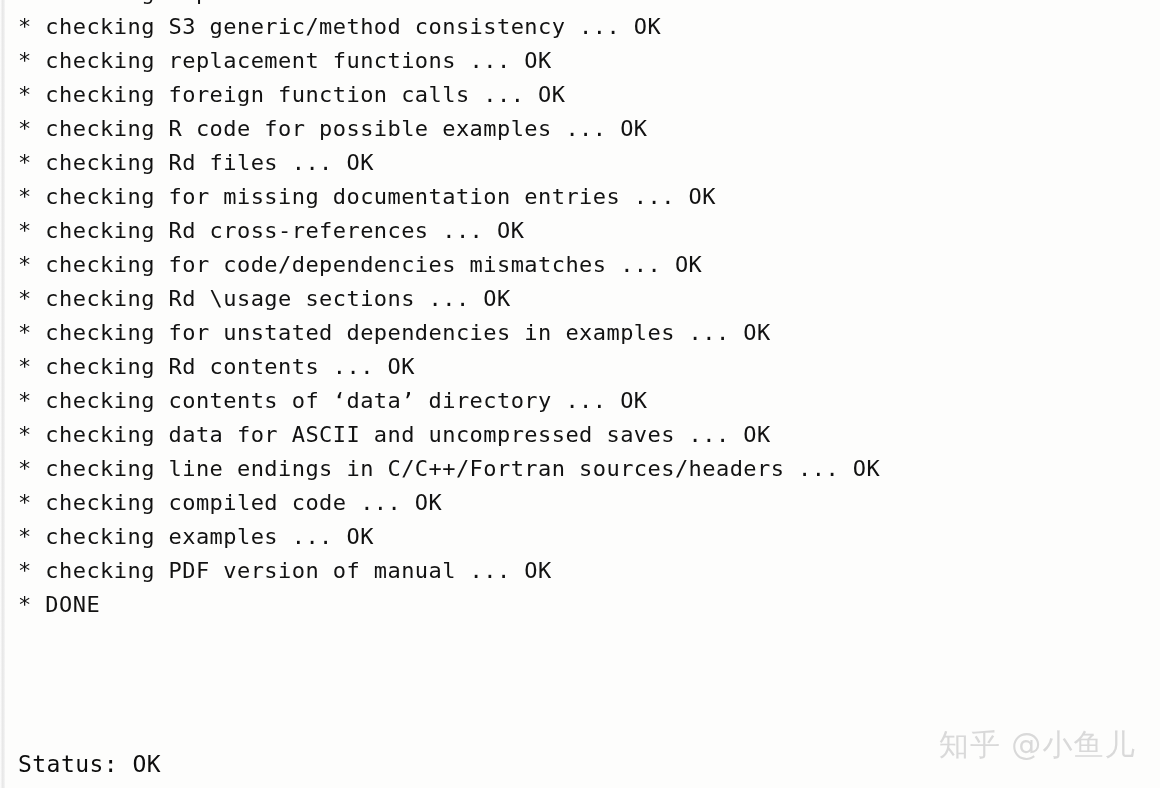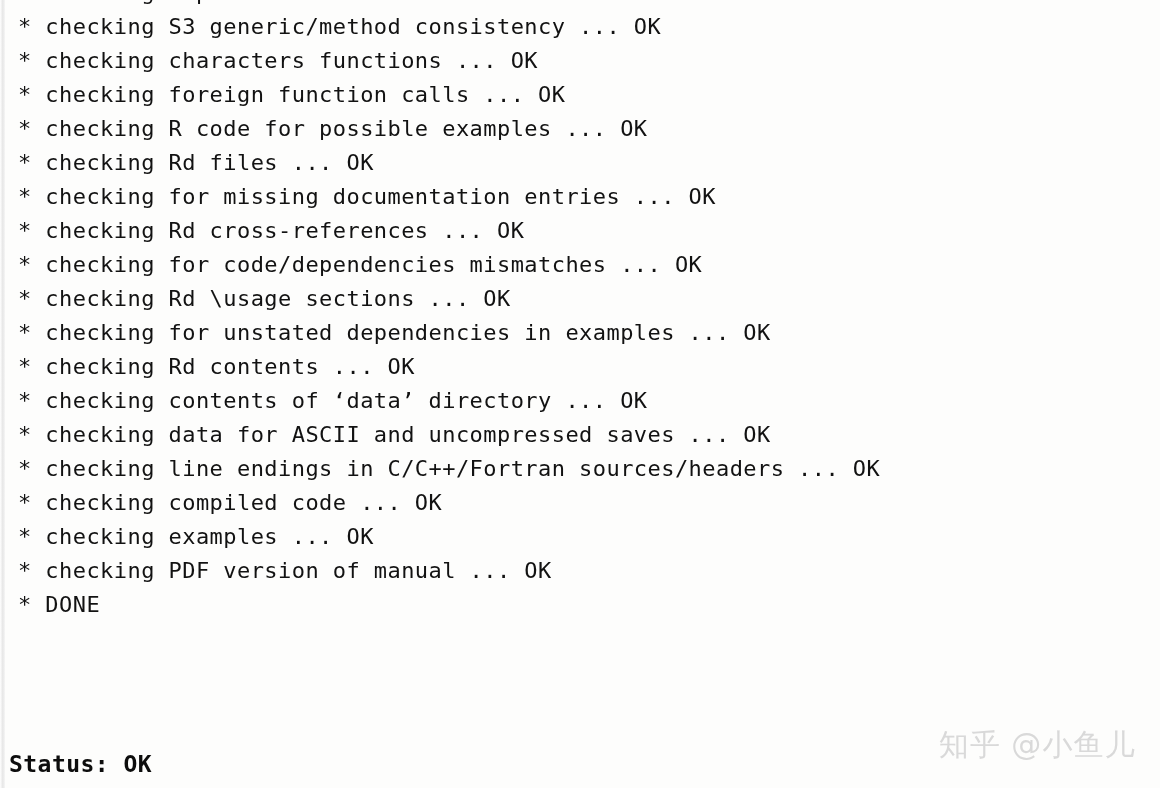--- a/index.html
+++ b/index.html
@@ -59,28 +59,28 @@
     font-family: "DejaVu Sans Mono", "Liberation Mono", monospace;
     -webkit-font-smoothing: antialiased;
   }
 
   .log-line.blank {
     height: 34px;
   }
 
   .status-line {
     position: absolute;
-    left: 9px;
+    left: 18px;
     top: 749px;
     font-size: 23px;
     line-height: 30px;
     color: #0d0d0d;
     white-space: pre;
     font-family: "DejaVu Sans Mono", "Liberation Mono", monospace;
-    font-weight: 700;
+    font-weight: 400;
     letter-spacing: 0.02em;
   }
 
   
   .watermark {
     position: absolute;
     right: 24px;
     bottom: 28px;
     font-family: "DejaVu Sans", "Liberation Sans", sans-serif;
     font-size: 30px;
@@ -97,21 +97,21 @@
 </style>
 </head>
 <body>
 
 <div class="gutter-strip"></div>
 
 <div class="console">
   <ul class="log-lines">
       <li class="log-line">* checking dependencies in R code ... OK</li>
       <li class="log-line">* checking S3 generic/method consistency ... OK</li>
-      <li class="log-line">* checking characters functions ... OK</li>
+      <li class="log-line">* checking replacement functions ... OK</li>
       <li class="log-line">* checking foreign function calls ... OK</li>
       <li class="log-line">* checking R code for possible examples ... OK</li>
       <li class="log-line">* checking Rd files ... OK</li>
       <li class="log-line">* checking for missing documentation entries ... OK</li>
       <li class="log-line">* checking Rd cross-references ... OK</li>
       <li class="log-line">* checking for code/dependencies mismatches ... OK</li>
       <li class="log-line">* checking Rd \usage sections ... OK</li>
       <li class="log-line">* checking for unstated dependencies in examples ... OK</li>
       <li class="log-line">* checking Rd contents ... OK</li>
       <li class="log-line">* checking contents of ‘data’ directory ... OK</li>

